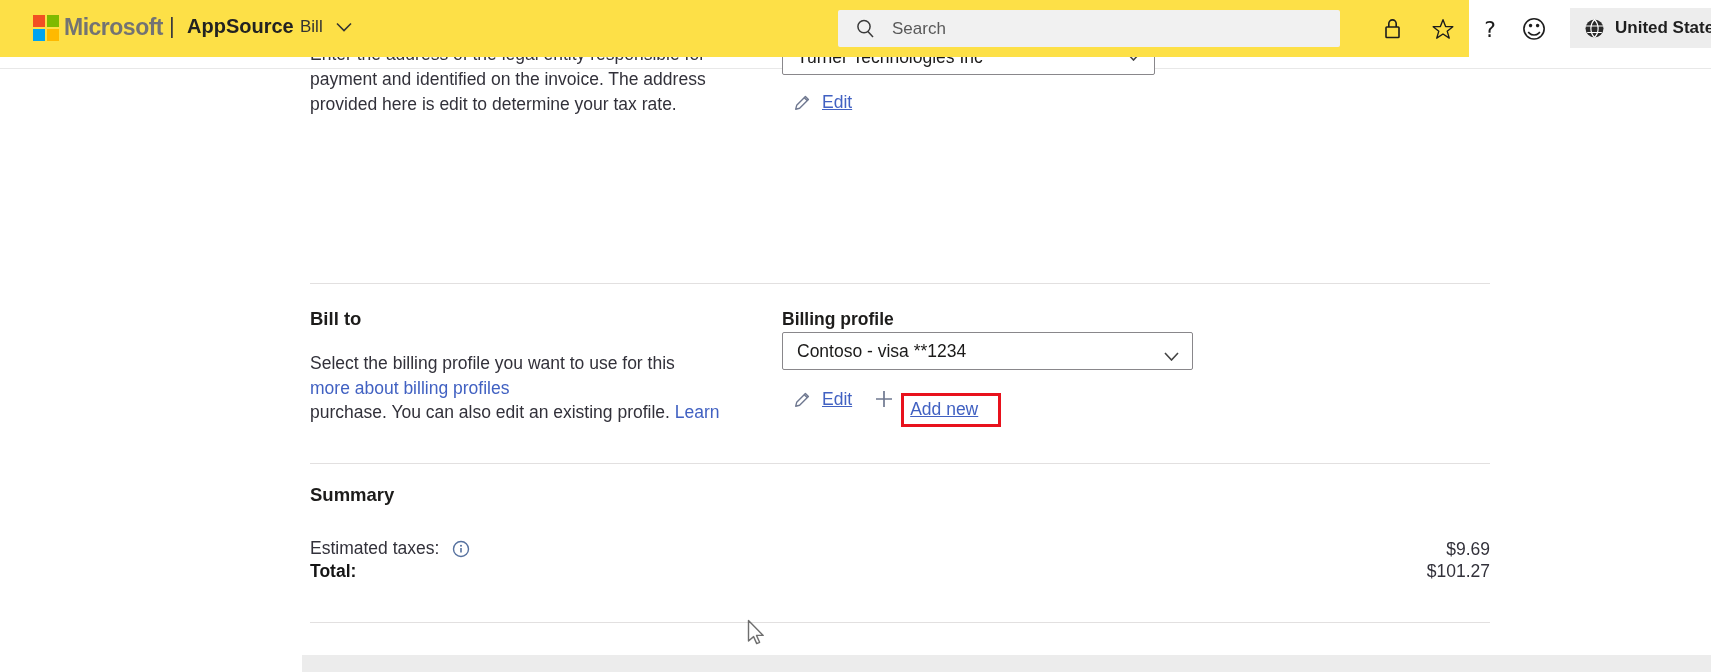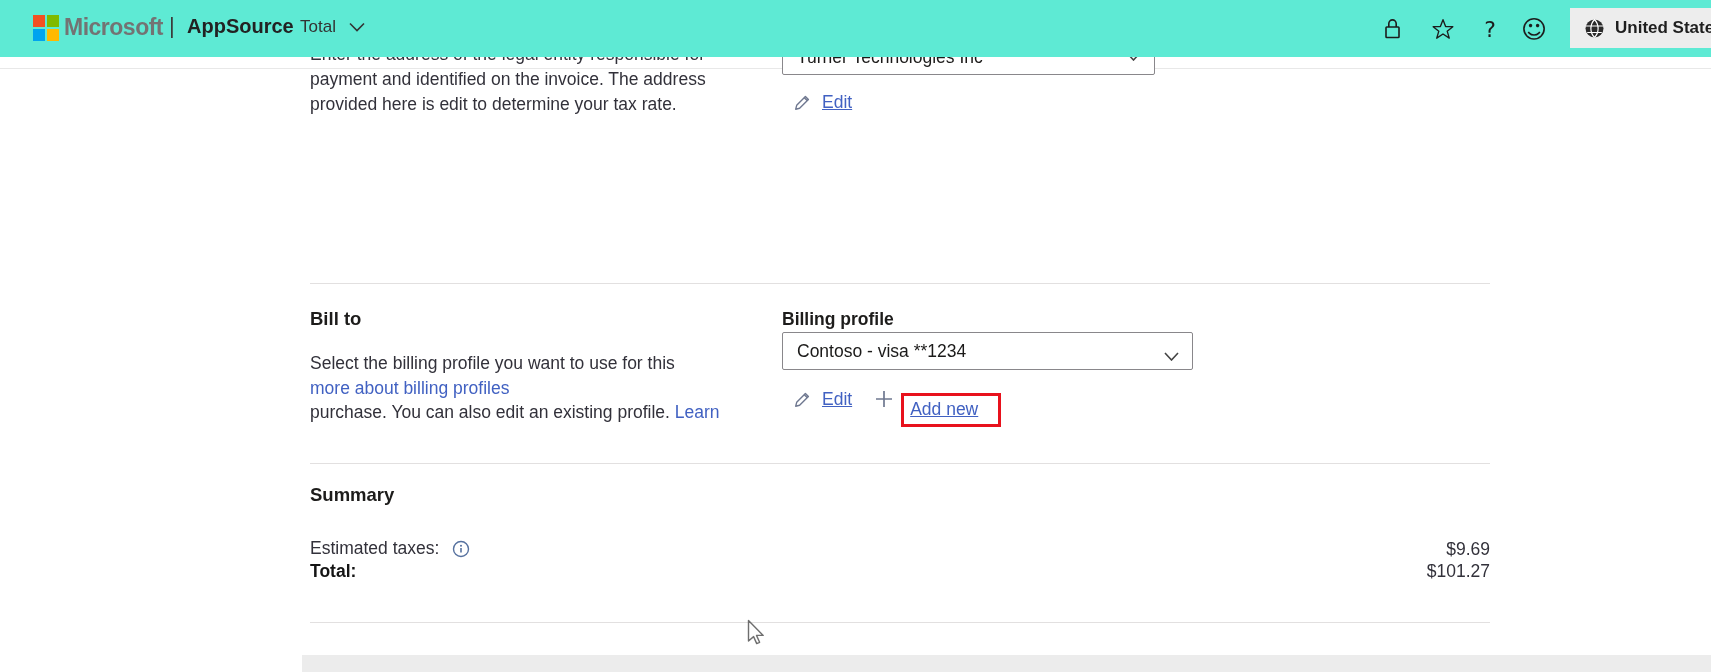--- a/index.html
+++ b/index.html
@@ -2,21 +2,21 @@
 <html><head>
 <meta charset="utf-8">
 <style>
   * { margin:0; padding:0; box-sizing:border-box; }
   html,body { background:#ffffff; }
   .viewport {
     position:relative; width:1711px; height:672px; overflow:hidden;
     background:#ffffff; font-family:"Liberation Sans", sans-serif; color:#32313a;
   }
   
-  .topnav { position:absolute; top:0; left:0; width:1711px; height:57px; background:#5eead4; z-index:6; }
+  .topnav { position:absolute; top:0; left:0; width:1469px; height:57px; background:#fde047; z-index:6; }
   .header-rule { position:absolute; top:68px; left:0; width:1711px; height:1px; background:#e8e8e8; z-index:0; }
   .ms-logo { position:absolute; left:33px; top:15px; width:26px; height:26px;
     display:grid; grid-template-columns:12px 12px; grid-template-rows:12px 12px; gap:2px; cursor:pointer; }
   .ms-logo i { display:block; }
   .sq-r{background:#f25022;} .sq-g{background:#7fba00;} .sq-b{background:#00a4ef;} .sq-y{background:#ffb900;}
   .ms-text { position:absolute; left:64px; top:14px; font-size:23px; font-weight:600; color:#737373; letter-spacing:-0.5px; }
   .pipe { position:absolute; left:169px; top:13px; font-size:22px; font-weight:300; color:#3b3b3b; }
   .app-text { position:absolute; left:187px; top:15px; font-size:20px; font-weight:700; color:#222222; }
   .more-btn { position:absolute; left:300px; top:17px; display:flex; align-items:center; gap:13px;
     font-size:17px; color:#333333; background:none; border:none; cursor:pointer; font-family:inherit; }
@@ -155,28 +155,37 @@
     <span class="ms-logo">
       <i class="sq-r"></i>
         <i class="sq-g"></i>
         <i class="sq-b"></i>
         <i class="sq-y"></i>
     </span>
     <span class="ms-text">Microsoft</span>
     <span class="pipe">|</span>
     <span class="app-text">AppSource</span>
     <button class="more-btn">
-      <span>Total</span>
+      <span>Bill</span>
       <span class="icon-wrap">
         <svg width="16" height="10" viewBox="0 0 16 10">
             <path d="M1 1.5 L8 8.5 L15 1.5" fill="none" stroke="#333" stroke-width="1.6"></path>
           </svg>
       </span>
     </button>
 
+    <div class="search-box">
+      <span class="icon-wrap">
+        <svg width="21" height="21" viewBox="0 0 21 21">
+          <circle cx="9" cy="8.6" r="6.1" fill="none" stroke="#3a3a3a" stroke-width="1.5"></circle>
+          <path d="M12.9 13.6 L18 19" stroke="#3a3a3a" stroke-width="1.5"></path>
+        </svg>
+      </span>
+      <input type="text" placeholder="Search" style="">
+    </div>
 
     <button class="hicon" style="left:1379px;">
       <svg width="21" height="24" viewBox="0 0 21 24">
         <path d="M6.8 10 V6.8 a3.7 3.9 0 0 1 7.4 0 V10" fill="none" stroke="#1c1c1c" stroke-width="1.6"></path>
         <rect x="4" y="10" width="13" height="10.5" rx="0.8" fill="none" stroke="#1c1c1c" stroke-width="1.6"></rect>
       </svg>
     </button>
     <button class="hicon" style="left:1430px;">
       <svg width="24" height="23" viewBox="0 0 22 22">
         <path d="M11 1.6 L13.5 8.1 L20.4 8.3 L15 12.6 L17 19.3 L11 15.3 L5 19.3 L7 12.6 L1.6 8.3 L8.5 8.1 Z" fill="none" stroke="#1c1c1c" stroke-width="1.3" stroke-linejoin="round"></path>

